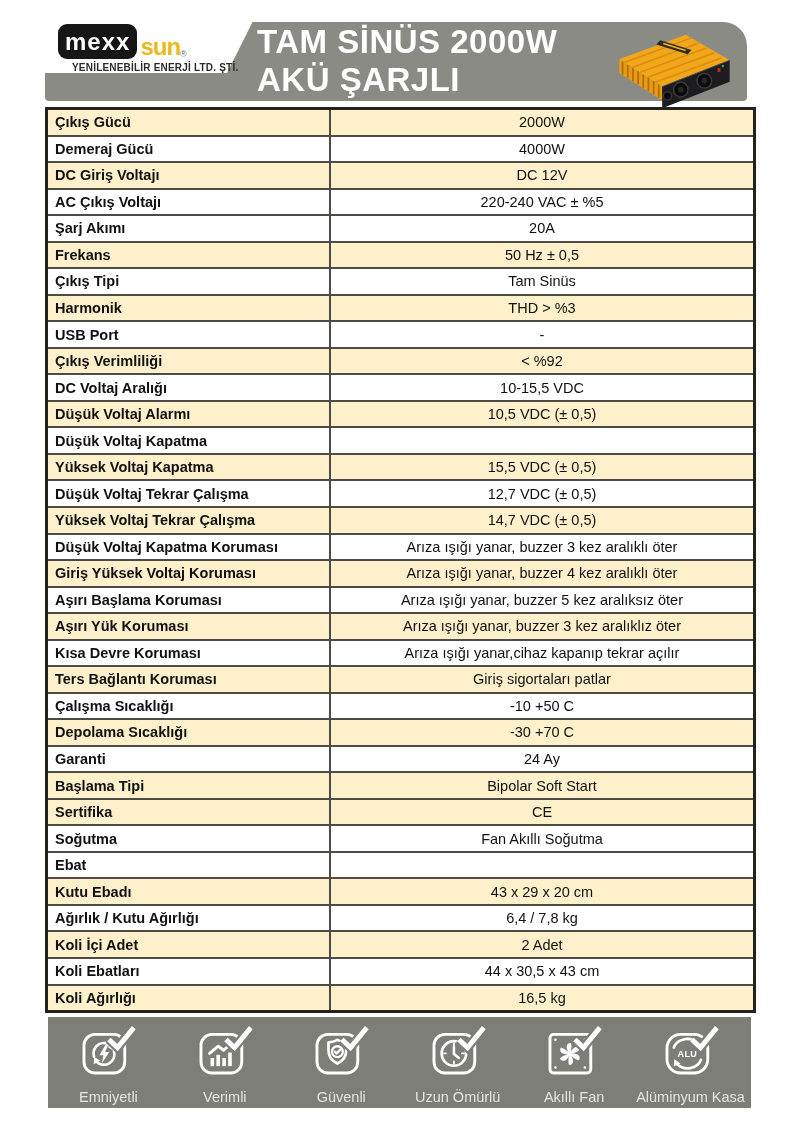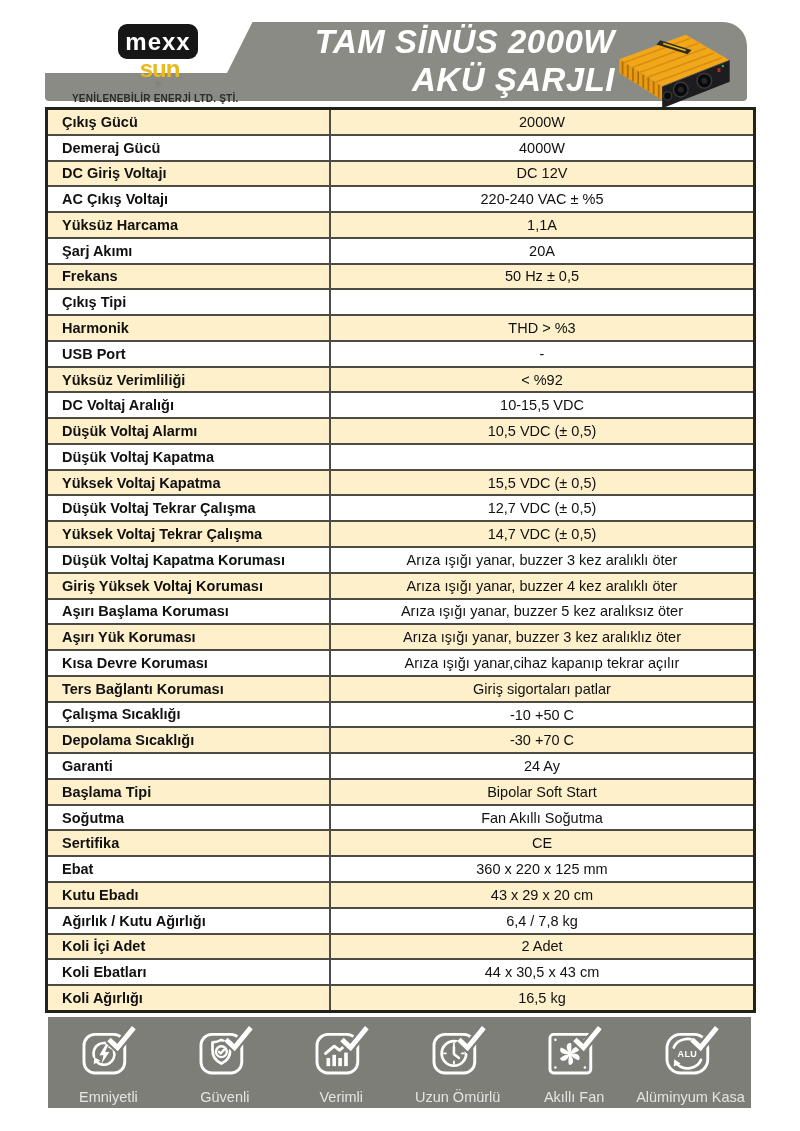--- a/index.html
+++ b/index.html
@@ -19,51 +19,51 @@
   .header{
     position:absolute;left:45px;top:22px;width:702px;height:79px;
     background:var(--header-gray);
     border-radius:10px 24px 4px 4px;
   }
   .header-notch{
     position:absolute;left:0;top:-1px;width:208px;height:52px;background:#fff;
     clip-path:polygon(0 0,100% 0,calc(100% - 26px) 100%,0 100%);
   }
   .logo{position:absolute;left:13px;top:2px;width:200px;}
-  .logo-row{display:flex;align-items:center;line-height:1;flex-direction:column;}
+  .logo-row{display:flex;align-items:flex-end;line-height:1;}
   .logo-mexx{
     background:#161616;color:#fff;font-weight:bold;font-size:24px;
     letter-spacing:1px;padding:6px 7px 5px 7px;border-radius:9px;
   }
   .logo-sun{
     color:var(--yellow);font-weight:bold;font-size:24px;margin-left:3px;
     letter-spacing:-1px;margin-top:-2px;
   }
   .logo-reg{font-size:9px;color:#7a7a7a;margin-top:0px;}
   .logo-tagline{
     font-size:10px;font-weight:bold;color:#2b2b2b;letter-spacing:.2px;
     margin-top:3px;white-space:nowrap;margin-left:14px;
   }
   .header-title{
-    position:absolute;left:192px;right:132px;top:1px;text-align:right;
+    position:absolute;left:212px;right:132px;top:1px;text-align:left;
     color:#fff;font-weight:bold;font-size:33px;line-height:38px;
-    letter-spacing:.5px;white-space:nowrap;font-style:italic;
+    letter-spacing:.5px;white-space:nowrap;
   }
   .product{position:absolute;right:6px;top:4px;width:138px;height:90px;}
   
   .spec-table{
     position:absolute;left:45px;top:107px;width:711px;height:906px;
     border:3px solid var(--outer);box-sizing:border-box;
     display:flex;flex-direction:column;background:#fff;
   }
   .row{flex:1;display:flex;border-bottom:2px solid var(--grid);min-height:0;}
   .row:last-child{border-bottom:none;}
   .row.cream{background:var(--cream);}
   .cell{display:flex;align-items:center;font-size:14.5px;box-sizing:border-box;}
-  .cell.label{width:283px;border-right:2.5px solid var(--grid);padding-left:14px;font-weight:bold;}
+  .cell.label{width:283px;border-right:2.5px solid var(--grid);padding-left:7px;font-weight:bold;}
   .cell.value{flex:1;justify-content:center;text-align:center;padding:11px 4px;}
   
   .footer{
     position:absolute;left:48px;top:1017px;width:703px;height:91px;
     background:var(--footer-gray);
     display:flex;align-items:center;justify-content:space-evenly;
   }
   .feat{display:flex;flex-direction:column;align-items:center;width:112px;margin-top:4px;}
   .feat-icon{width:58px;height:58px;}
   .fsvg{width:100%;height:100%;display:block;}
@@ -131,45 +131,42 @@
       <div class="cell value">4000W</div>
     </div>
     <div class="row cream">
       <div class="cell label">DC Giriş Voltajı</div>
       <div class="cell value">DC 12V</div>
     </div>
     <div class="row">
       <div class="cell label">AC Çıkış Voltajı</div>
       <div class="cell value">220-240 VAC ± %5</div>
     </div>
-    <div class="row cream">
-      <div class="cell label">Yüksüz Harcama</div>
-      <div class="cell value">1,1A</div>
-    </div>
     <div class="row">
       <div class="cell label">Şarj Akımı</div>
       <div class="cell value">20A</div>
     </div>
     <div class="row cream">
       <div class="cell label">Frekans</div>
       <div class="cell value">50 Hz ± 0,5</div>
     </div>
     <div class="row">
       <div class="cell label">Çıkış Tipi</div>
+      <div class="cell value">Tam Sinüs</div>
     </div>
     <div class="row cream">
       <div class="cell label">Harmonik</div>
       <div class="cell value">THD &gt; %3</div>
     </div>
     <div class="row">
       <div class="cell label">USB Port</div>
       <div class="cell value">-</div>
     </div>
     <div class="row cream">
-      <div class="cell label">Yüksüz Verimliliği</div>
+      <div class="cell label">Çıkış Verimliliği</div>
       <div class="cell value">&lt; %92</div>
     </div>
     <div class="row">
       <div class="cell label">DC Voltaj Aralığı</div>
       <div class="cell value">10-15,5 VDC</div>
     </div>
     <div class="row cream">
       <div class="cell label">Düşük Voltaj Alarmı</div>
       <div class="cell value">10,5 VDC (± 0,5)</div>
     </div>
@@ -221,31 +218,30 @@
       <div class="cell value">-30 +70 C</div>
     </div>
     <div class="row">
       <div class="cell label">Garanti</div>
       <div class="cell value">24 Ay</div>
     </div>
     <div class="row cream">
       <div class="cell label">Başlama Tipi</div>
       <div class="cell value">Bipolar Soft Start</div>
     </div>
+    <div class="row cream">
+      <div class="cell label">Sertifika</div>
+      <div class="cell value">CE</div>
+    </div>
     <div class="row">
       <div class="cell label">Soğutma</div>
       <div class="cell value">Fan Akıllı Soğutma</div>
     </div>
-    <div class="row cream">
-      <div class="cell label">Sertifika</div>
-      <div class="cell value">CE</div>
-    </div>
     <div class="row">
       <div class="cell label">Ebat</div>
-      <div class="cell value">360 x 220 x 125 mm</div>
     </div>
     <div class="row cream">
       <div class="cell label">Kutu Ebadı</div>
       <div class="cell value">43 x 29 x 20 cm</div>
     </div>
     <div class="row">
       <div class="cell label">Ağırlık / Kutu Ağırlığı</div>
       <div class="cell value">6,4 / 7,8 kg</div>
     </div>
     <div class="row cream">
@@ -270,51 +266,51 @@
           <path d="M16.5 36 A11.5 11.5 0 0 1 36 24.8" stroke-width="2.9"></path>
           <polygon fill="#fff" stroke="none" points="38.8,21.5 38.2,29.5 31.5,25.5"></polygon>
           <path d="M38.5 30 A11.5 11.5 0 0 1 19 41.2" stroke-width="2.9"></path>
           <polygon fill="#fff" stroke="none" points="16.2,44.5 16.8,36.5 23.5,40.5"></polygon>
           <polygon fill="#fff" stroke="none" points="29.5,22.5 22.5,34.5 27,34.5 25,43.5 33.5,31 28.8,31 32.5,22.5"></polygon>
           <path d="M33 17 L42.5 26 L60.5 4" stroke="#7E7E78" stroke-width="10.5" stroke-linecap="butt" stroke-linejoin="miter"></path>
           <path d="M33 17 L42.5 26 L60.5 4" stroke="#fff" stroke-width="5.4" stroke-linecap="butt" stroke-linejoin="miter"></path>
         </svg>
       </div>
       <div class="feat-label">Emniyetli</div>
-    </div>
-    <div class="feat">
-      <div class="feat-icon">
-        <svg class="fsvg" viewBox="0 0 64 64" fill="none" stroke="#fff" stroke-width="3.2" stroke-linecap="round" stroke-linejoin="round">
-          <rect x="5.5" y="11.5" width="45" height="42.5" rx="12"></rect>
-          <path d="M28 17.5 c3.2 1.8 6.6 2.6 9.8 2.8 v8.7 c0 7.6 -4.3 12.2 -9.8 14.7 c-5.5 -2.5 -9.8 -7.1 -9.8 -14.7 v-8.7 c3.2 -0.2 6.6 -1 9.8 -2.8 z" stroke-width="3"></path>
-          <circle cx="28" cy="30.5" r="6" stroke-width="2.6"></circle>
-          <path d="M25.2 30.5 l2 2 l3.8 -4.2" stroke-width="2.6"></path>
-          <path d="M33 17 L42.5 26 L60.5 4" stroke="#7E7E78" stroke-width="10.5" stroke-linecap="butt" stroke-linejoin="miter"></path>
-          <path d="M33 17 L42.5 26 L60.5 4" stroke="#fff" stroke-width="5.4" stroke-linecap="butt" stroke-linejoin="miter"></path>
-        </svg>
-      </div>
-      <div class="feat-label">Güvenli</div>
     </div>
     <div class="feat">
       <div class="feat-icon">
         <svg class="fsvg" viewBox="0 0 64 64" fill="none" stroke="#fff" stroke-width="3.2" stroke-linecap="round" stroke-linejoin="round">
           <rect x="5.5" y="11.5" width="45" height="42.5" rx="12"></rect>
           <g fill="#fff" stroke="none">
             <rect x="16" y="37.5" width="4" height="9"></rect>
             <rect x="22.5" y="34" width="4" height="12.5"></rect>
             <rect x="29" y="37.5" width="4" height="9"></rect>
             <rect x="35.5" y="31.5" width="4" height="15"></rect>
           </g>
           <path d="M15 32.5 l9.5 -8 l6 4.5 l9 -8" stroke-width="3.2"></path>
           <polygon fill="#fff" stroke="none" points="41.5,18.5 42.5,26.5 34.5,22.5"></polygon>
           <path d="M33 17 L42.5 26 L60.5 4" stroke="#7E7E78" stroke-width="10.5" stroke-linecap="butt" stroke-linejoin="miter"></path>
           <path d="M33 17 L42.5 26 L60.5 4" stroke="#fff" stroke-width="5.4" stroke-linecap="butt" stroke-linejoin="miter"></path>
         </svg>
       </div>
       <div class="feat-label">Verimli</div>
+    </div>
+    <div class="feat">
+      <div class="feat-icon">
+        <svg class="fsvg" viewBox="0 0 64 64" fill="none" stroke="#fff" stroke-width="3.2" stroke-linecap="round" stroke-linejoin="round">
+          <rect x="5.5" y="11.5" width="45" height="42.5" rx="12"></rect>
+          <path d="M28 17.5 c3.2 1.8 6.6 2.6 9.8 2.8 v8.7 c0 7.6 -4.3 12.2 -9.8 14.7 c-5.5 -2.5 -9.8 -7.1 -9.8 -14.7 v-8.7 c3.2 -0.2 6.6 -1 9.8 -2.8 z" stroke-width="3"></path>
+          <circle cx="28" cy="30.5" r="6" stroke-width="2.6"></circle>
+          <path d="M25.2 30.5 l2 2 l3.8 -4.2" stroke-width="2.6"></path>
+          <path d="M33 17 L42.5 26 L60.5 4" stroke="#7E7E78" stroke-width="10.5" stroke-linecap="butt" stroke-linejoin="miter"></path>
+          <path d="M33 17 L42.5 26 L60.5 4" stroke="#fff" stroke-width="5.4" stroke-linecap="butt" stroke-linejoin="miter"></path>
+        </svg>
+      </div>
+      <div class="feat-label">Güvenli</div>
     </div>
     <div class="feat">
       <div class="feat-icon">
         <svg class="fsvg" viewBox="0 0 64 64" fill="none" stroke="#fff" stroke-width="3.2" stroke-linecap="round" stroke-linejoin="round">
           <rect x="5.5" y="11.5" width="45" height="42.5" rx="12"></rect>
           <circle cx="27.5" cy="32.5" r="13.5" stroke-width="3"></circle>
           <path d="M27.5 25.5 V33 l5.5 4.5" stroke-width="2.8"></path>
           <path d="M27.5 21.5 v2.2 M27.5 43.5 v-2.2 M16.5 32.5 h2.2 M38.5 32.5 h-2.2" stroke-width="2"></path>
           <path d="M33 17 L42.5 26 L60.5 4" stroke="#7E7E78" stroke-width="10.5" stroke-linecap="butt" stroke-linejoin="miter"></path>
           <path d="M33 17 L42.5 26 L60.5 4" stroke="#fff" stroke-width="5.4" stroke-linecap="butt" stroke-linejoin="miter"></path>

